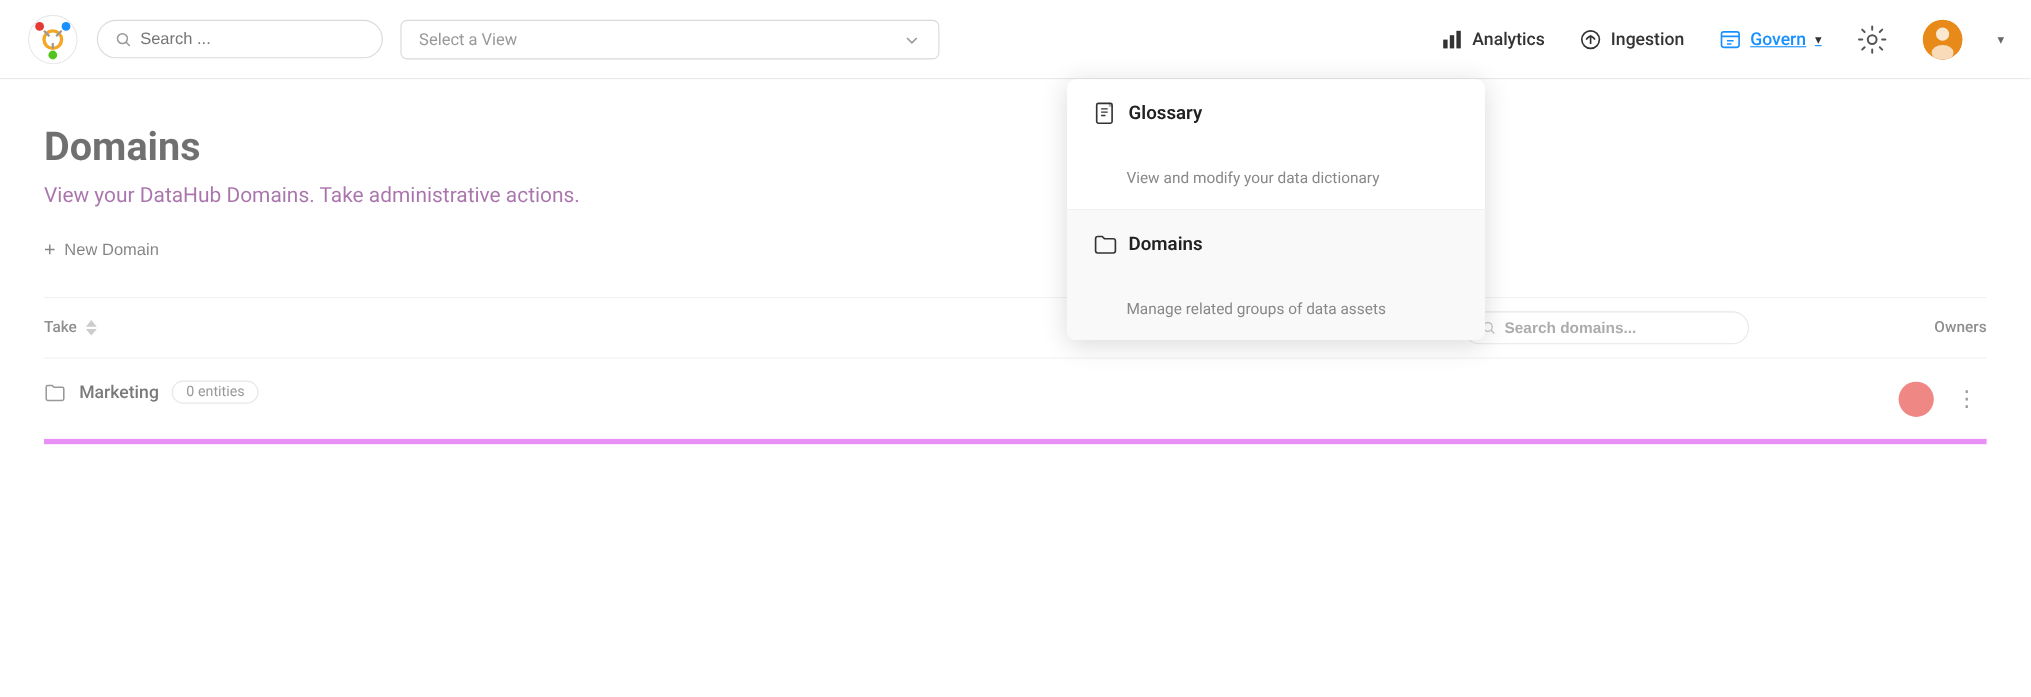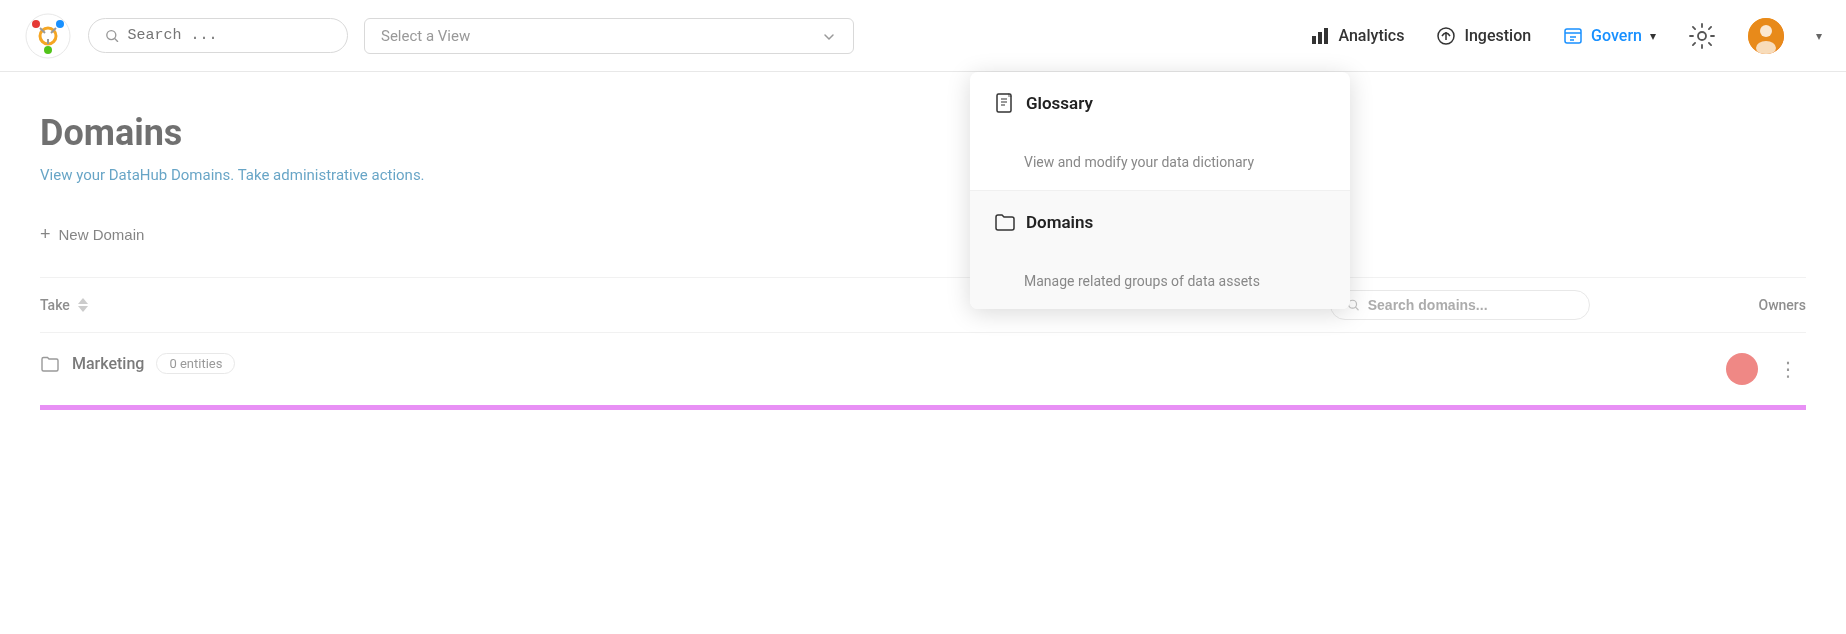--- a/index.html
+++ b/index.html
@@ -35,21 +35,20 @@
       background: #fff;
     }
 
     .search-box input {
       border: none;
       outline: none;
       font-size: 15px;
       color: #0f172a;
       background: transparent;
       width: 100%;
-      font-family: Liberation Mono, monospace;
     }
 
     .select-view {
       display: flex;
       align-items: flex-end;
       justify-content: space-between;
       border: 1px solid #d9d9d9;
       border-radius: 6px;
       padding: 8px 16px;
       width: 490px;
@@ -142,23 +141,23 @@
     }
 
     .page-title {
       font-size: 36px;
       font-weight: 700;
       color: #111;
       margin-bottom: 12px;
     }
 
     .page-subtitle {
-      font-size: 15px;
-      color: #0369a1;
-      margin-bottom: 40px;
+      font-size: 19px;
+      color: #701a75;
+      margin-bottom: 28px;
     }
 
     .new-domain-btn {
       display: flex;
       align-items: center;
       gap: 8px;
       font-size: 15px;
       font-weight: 500;
       color: #333;
       cursor: pointer;
@@ -357,21 +356,21 @@
 
     <div class="nav-item">
       <svg width="20" height="20" viewBox="0 0 20 20" fill="none">
         <circle cx="10" cy="10" r="8" stroke="#333" stroke-width="1.5" fill="none"></circle>
         <path d="M6 10 Q10 4 14 10" stroke="#333" stroke-width="1.5" fill="none"></path>
         <path d="M10 6 L10 14" stroke="#333" stroke-width="1.5"></path>
       </svg>
       <span>Ingestion</span>
     </div>
 
-    <div class="nav-item" style="color: #1890ff;">
+    <div class="nav-item" style="color: #1890ff; text-decoration: underline;">
       <svg width="20" height="20" viewBox="0 0 20 20" fill="none">
         <rect x="2" y="3" width="16" height="14" rx="2" stroke="#1890ff" stroke-width="1.5" fill="none"></rect>
         <line x1="2" y1="7" x2="18" y2="7" stroke="#1890ff" stroke-width="1.5"></line>
         <line x1="7" y1="11" x2="13" y2="11" stroke="#1890ff" stroke-width="1.5"></line>
         <line x1="7" y1="14" x2="11" y2="14" stroke="#1890ff" stroke-width="1.5"></line>
       </svg>
       <span>Govern</span>
       <span class="govern-dropdown-arrow">▾</span>
     </div>
 

